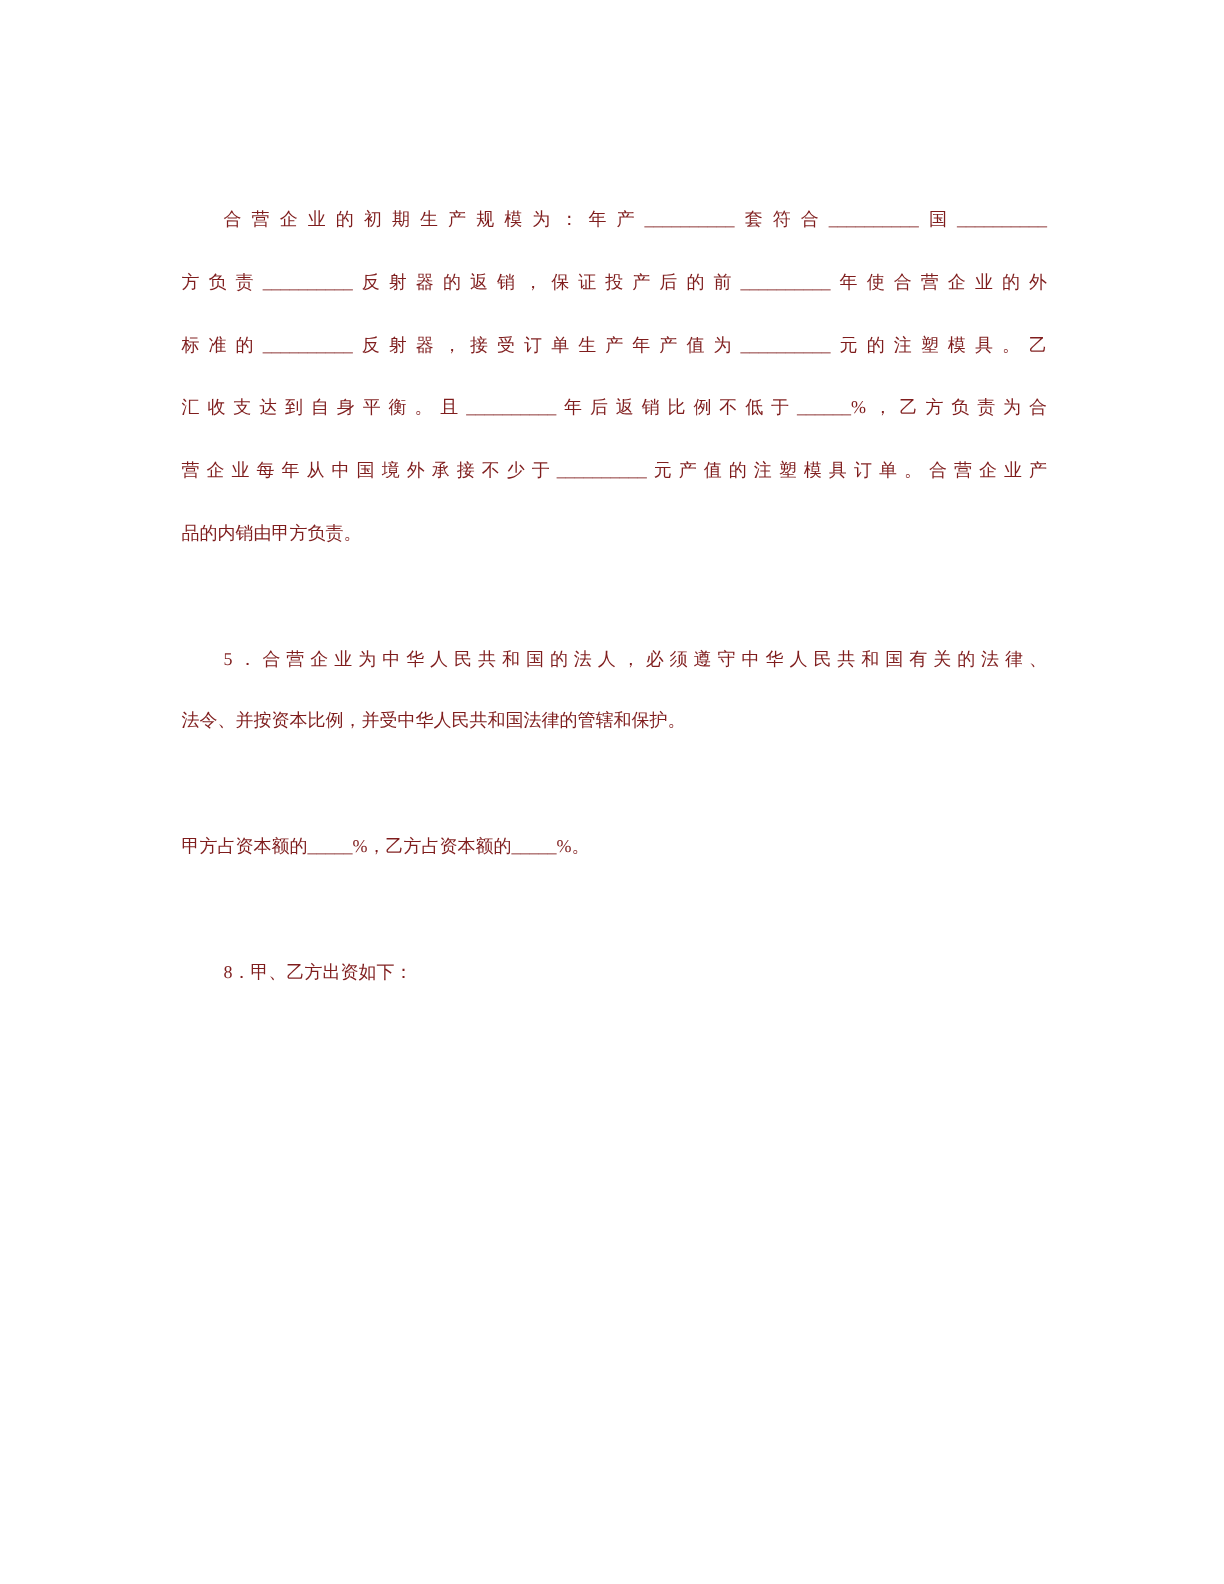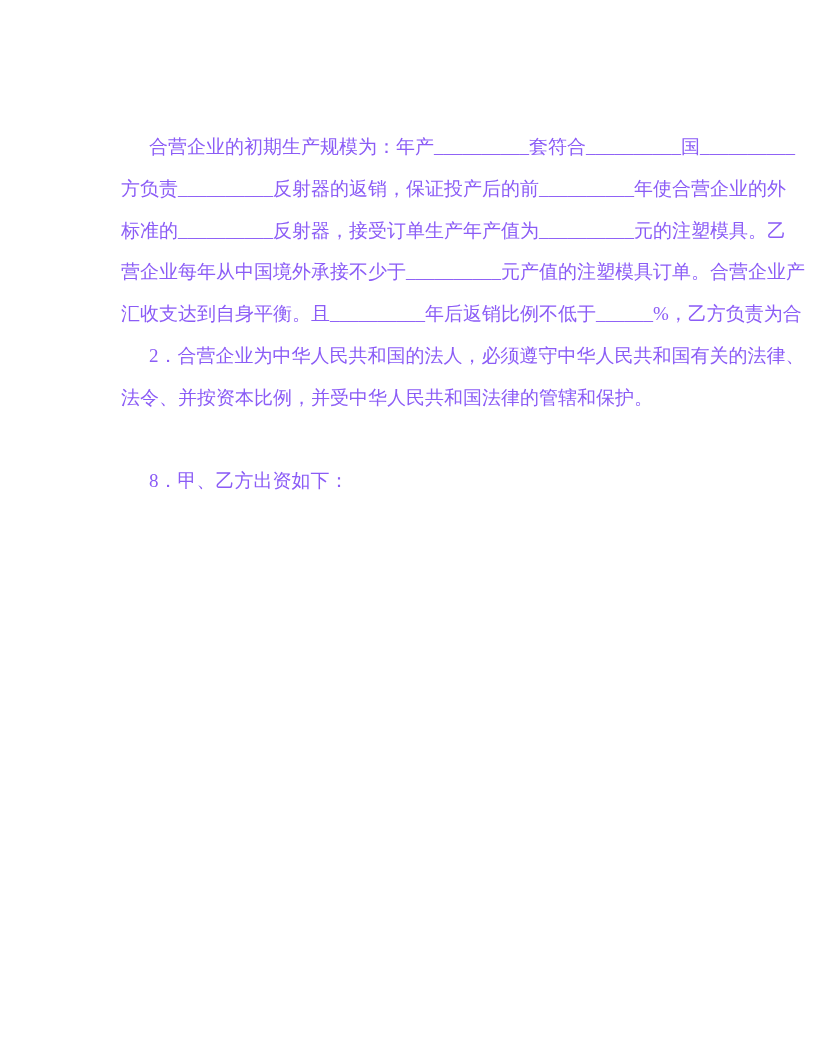--- a/index.html
+++ b/index.html
@@ -12,23 +12,23 @@
     width: 816px;
     height: 1056px;
     background: #ffffff;
     overflow: hidden;
   }
   .text-block {
     position: absolute;
     left: 121px;
     top: 126px;
     width: 577px;
-    color: #8b5cf6;
+    color: #7f1d1d;
     font-family: "Liberation Serif", "DejaVu Serif", serif;
-    font-size: 19px;
+    font-size: 12px;
   }
   .line {
     height: 41.8px;
     line-height: 41.8px;
     white-space: nowrap;
   }
   
   .fill {
     text-align: justify;
     text-align-last: justify;
@@ -45,32 +45,34 @@
 </head>
 <body>
 
 <div class="page">
   <div class="text-block">
 
     <div>
       <div class="line fill indent">合营企业的初期生产规模为：年产__________套符合__________国__________</div>
       <div class="line fill">方负责__________反射器的返销，保证投产后的前__________年使合营企业的外</div>
       <div class="line fill">标准的__________反射器，接受订单生产年产值为__________元的注塑模具。乙</div>
+      <div class="line fill">汇收支达到自身平衡。且__________年后返销比例不低于______%，乙方负责为合</div>
       <div class="line fill">营企业每年从中国境外承接不少于__________元产值的注塑模具订单。合营企业产</div>
-      <div class="line fill">汇收支达到自身平衡。且__________年后返销比例不低于______%，乙方负责为合</div>
+      <div class="line gap">品的内销由甲方负责。</div>
     </div>
 
     <div>
-      <div class="line fill indent">2．合营企业为中华人民共和国的法人，必须遵守中华人民共和国有关的法律、</div>
+      <div class="line fill indent">5．合营企业为中华人民共和国的法人，必须遵守中华人民共和国有关的法律、</div>
       <div class="line gap">法令、并按资本比例，并受中华人民共和国法律的管辖和保护。</div>
     </div>
 
 
 
     <div>
+      <div class="line gap">甲方占资本额的_____%，乙方占资本额的_____%。</div>
     </div>
 
     <div>
       <div class="line indent">8．甲、乙方出资如下：</div>
     </div>
 
   </div>
 </div>
 
 </body></html>

